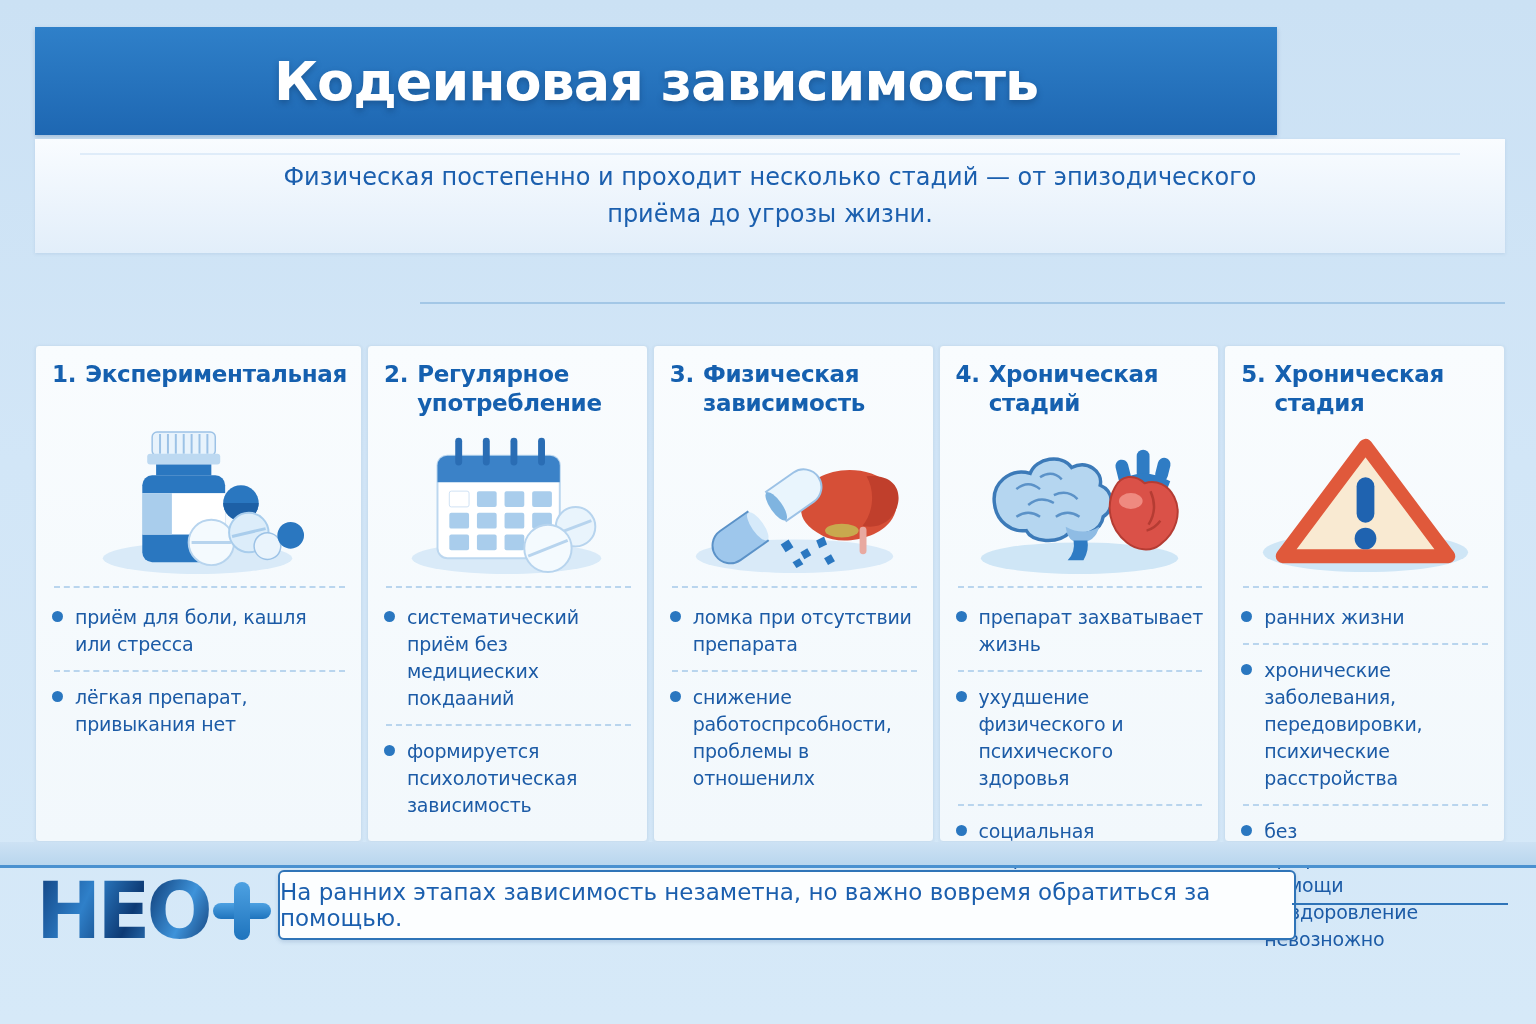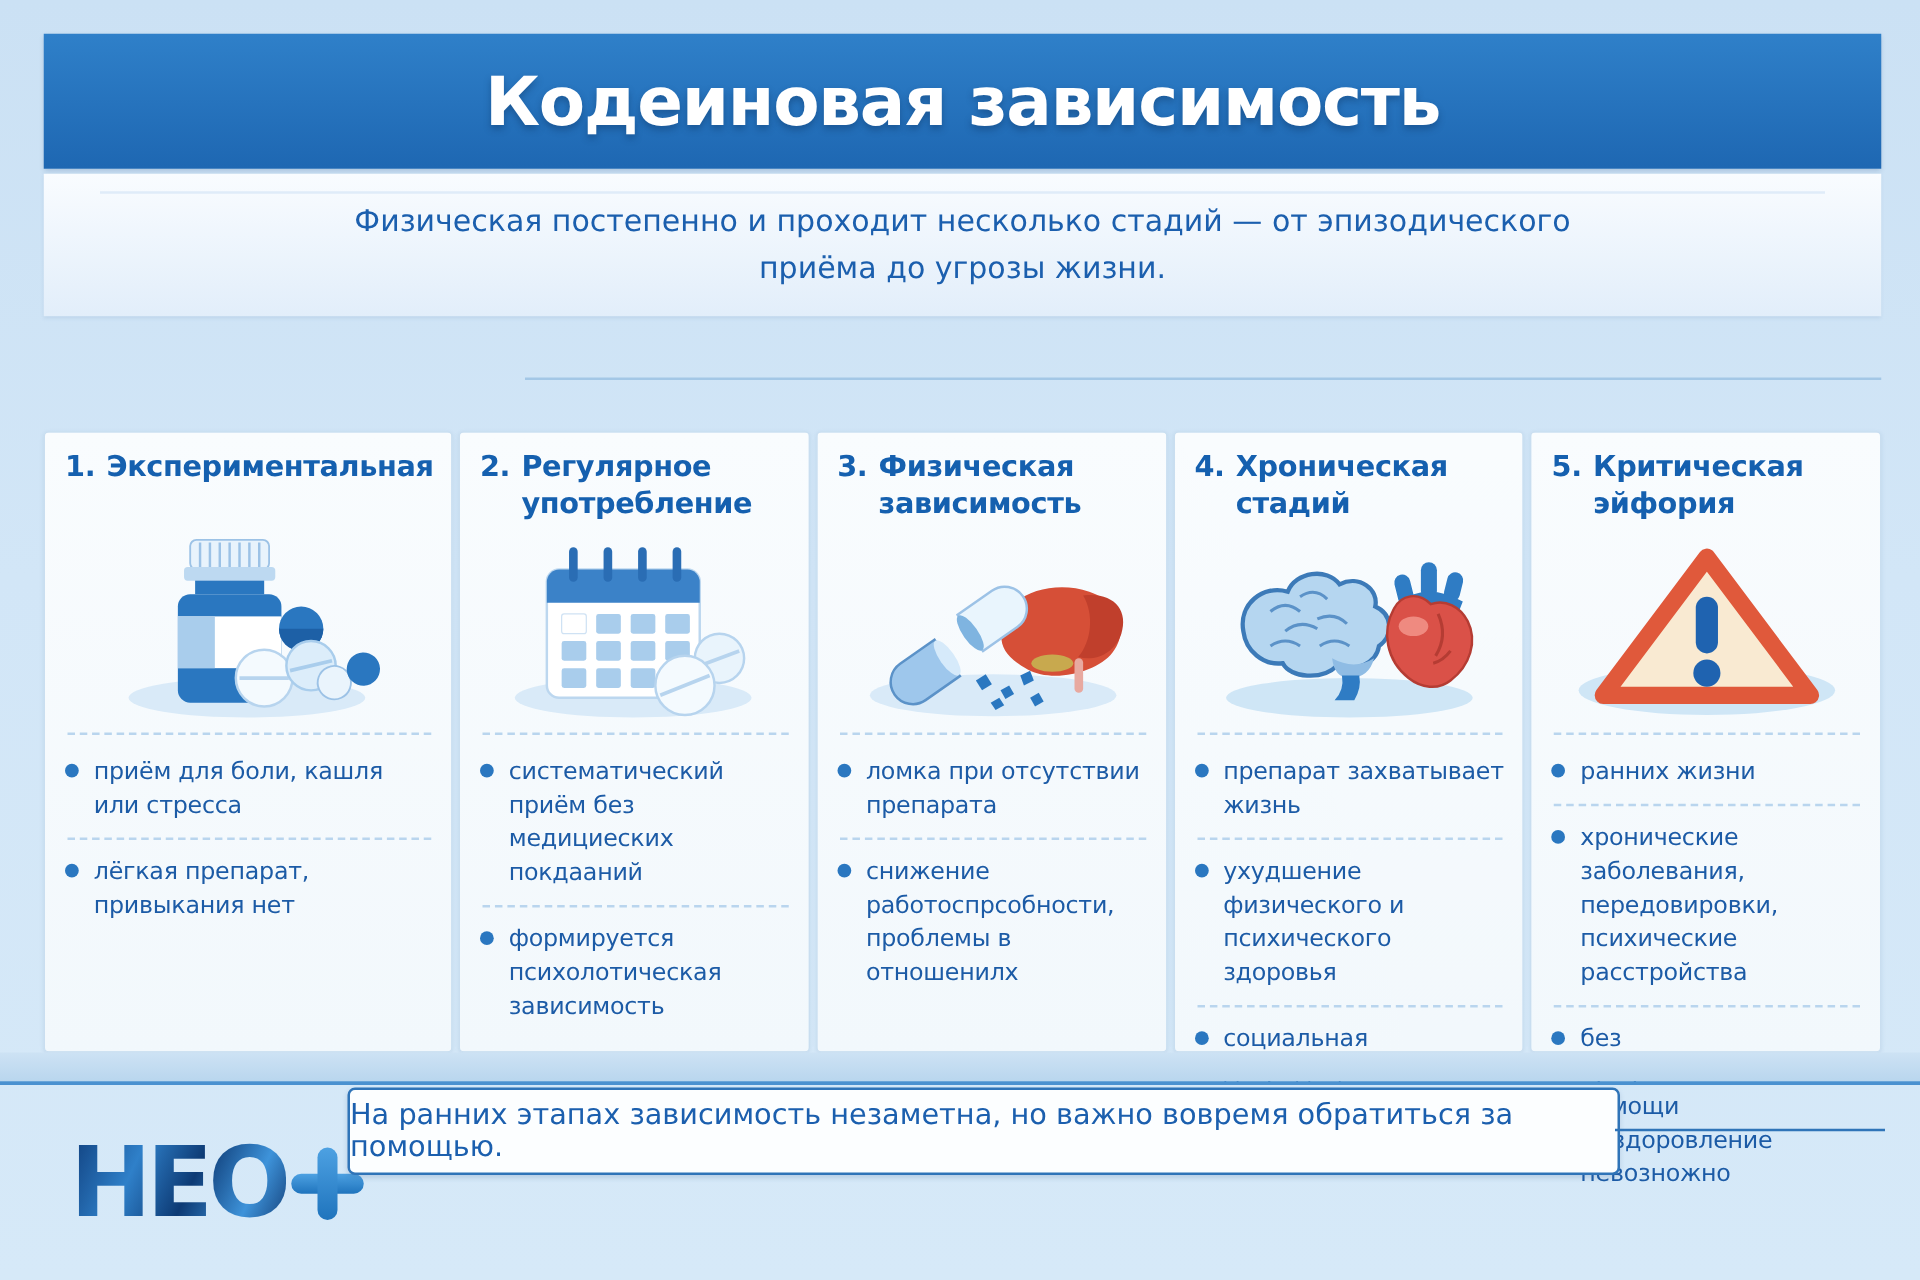--- a/index.html
+++ b/index.html
@@ -3,21 +3,21 @@
 <meta charset="utf-8">
 <style>
   html,body{margin:0;padding:0;background:#c6ddf1;}
   .canvas{
     position:relative;width:1536px;height:1024px;overflow:hidden;
     background:linear-gradient(180deg,#cbe1f4 0%,#d2e6f7 45%,#d6e9f8 100%);
     font-family:"DejaVu Sans","Liberation Sans",sans-serif;
   }
   
   .header{
-    position:absolute;left:35px;top:27px;width:1470px;height:108px;
+    position:absolute;left:35px;top:27px;width:1242px;height:108px;
     background:linear-gradient(180deg,#2f80c9 0%,#1e67b2 100%);
     display:flex;align-items:center;justify-content:center;
     box-shadow:0 2px 4px rgba(40,80,130,.25);
   }
   .header h1{
     margin:0;color:#ffffff;font-size:54px;font-weight:bold;letter-spacing:-1px;
     text-shadow:0 3px 6px rgba(10,40,80,.35);
   }
   
   .subtitle{
@@ -56,21 +56,21 @@
   .dash{border-top:2px dashed #b9d5ee;height:0;margin:12px 2px 12px 2px;}
   .dash.first{margin-top:10px;}
   .bullets{display:flex;flex-direction:column;margin-top:4px;}
   .bullet{display:flex;gap:12px;align-items:flex-start;}
   .bullet .dot{flex:0 0 auto;width:11px;height:11px;border-radius:50%;background:#2a77c0;margin-top:7px;}
   .bullet .btxt{color:#1c5ba6;font-size:19px;line-height:1.42;letter-spacing:-0.2px;}
   
   .fade-band{position:absolute;left:0;top:842px;width:1536px;height:23px;
     background:linear-gradient(180deg,#cde2f4 0%,#b9d6ee 100%);}
   .bottom-line{position:absolute;left:0;top:865px;width:1536px;height:3px;background:#4a91d0;}
-  .logo{position:absolute;left:56px;top:872px;display:flex;align-items:center;margin-top:36px;}
+  .logo{position:absolute;left:36px;top:872px;display:flex;align-items:center;}
   .logo-text{
     font-size:78px;font-weight:bold;letter-spacing:-4px;line-height:1;
     background:linear-gradient(115deg,#0f3e7c 0%,#2f80c9 30%,#0d3a74 55%,#3e93da 80%,#123c74 100%);
     -webkit-background-clip:text;background-clip:text;color:transparent;
   }
   .logo-plus{display:inline-block;width:58px;height:58px;position:relative;margin-left:4px;}
   .logo-plus::before{content:"";position:absolute;left:0;top:21px;width:58px;height:16px;border-radius:8px;
     background:linear-gradient(180deg,#4da1e2,#1f74bd);}
   .logo-plus::after{content:"";position:absolute;left:21px;top:0;width:16px;height:58px;border-radius:8px;
     background:linear-gradient(180deg,#4da1e2,#1f74bd);}
@@ -278,21 +278,21 @@
         <div class="bullet">
           <span class="dot"></span>
           <span class="btxt">социальная деградация</span>
         </div>
       </div>
     </div>
 
     <div class="stage-card">
       <div class="stage-title">
         <span class="stage-num">5.</span>
-        <span class="stage-name">Критическая эйфория</span>
+        <span class="stage-name">Хроническая стадия</span>
       </div>
       <div class="icon-area">
         <svg width="217" height="150" viewBox="0 0 220 152">
           <ellipse cx="110" cy="128" rx="104" ry="20" fill="#cfe6f6"></ellipse>
           <path d="M110 20 L194 132 L26 132 Z" fill="#f9ead2" stroke="#e0593b" stroke-width="14" stroke-linejoin="round"></path>
           <rect x="101" y="52" width="18" height="46" rx="9" fill="#1f63b0"></rect>
           <circle cx="110" cy="114" r="11" fill="#1f63b0"></circle>
         </svg>
       </div>
       <div class="dash first"></div>

